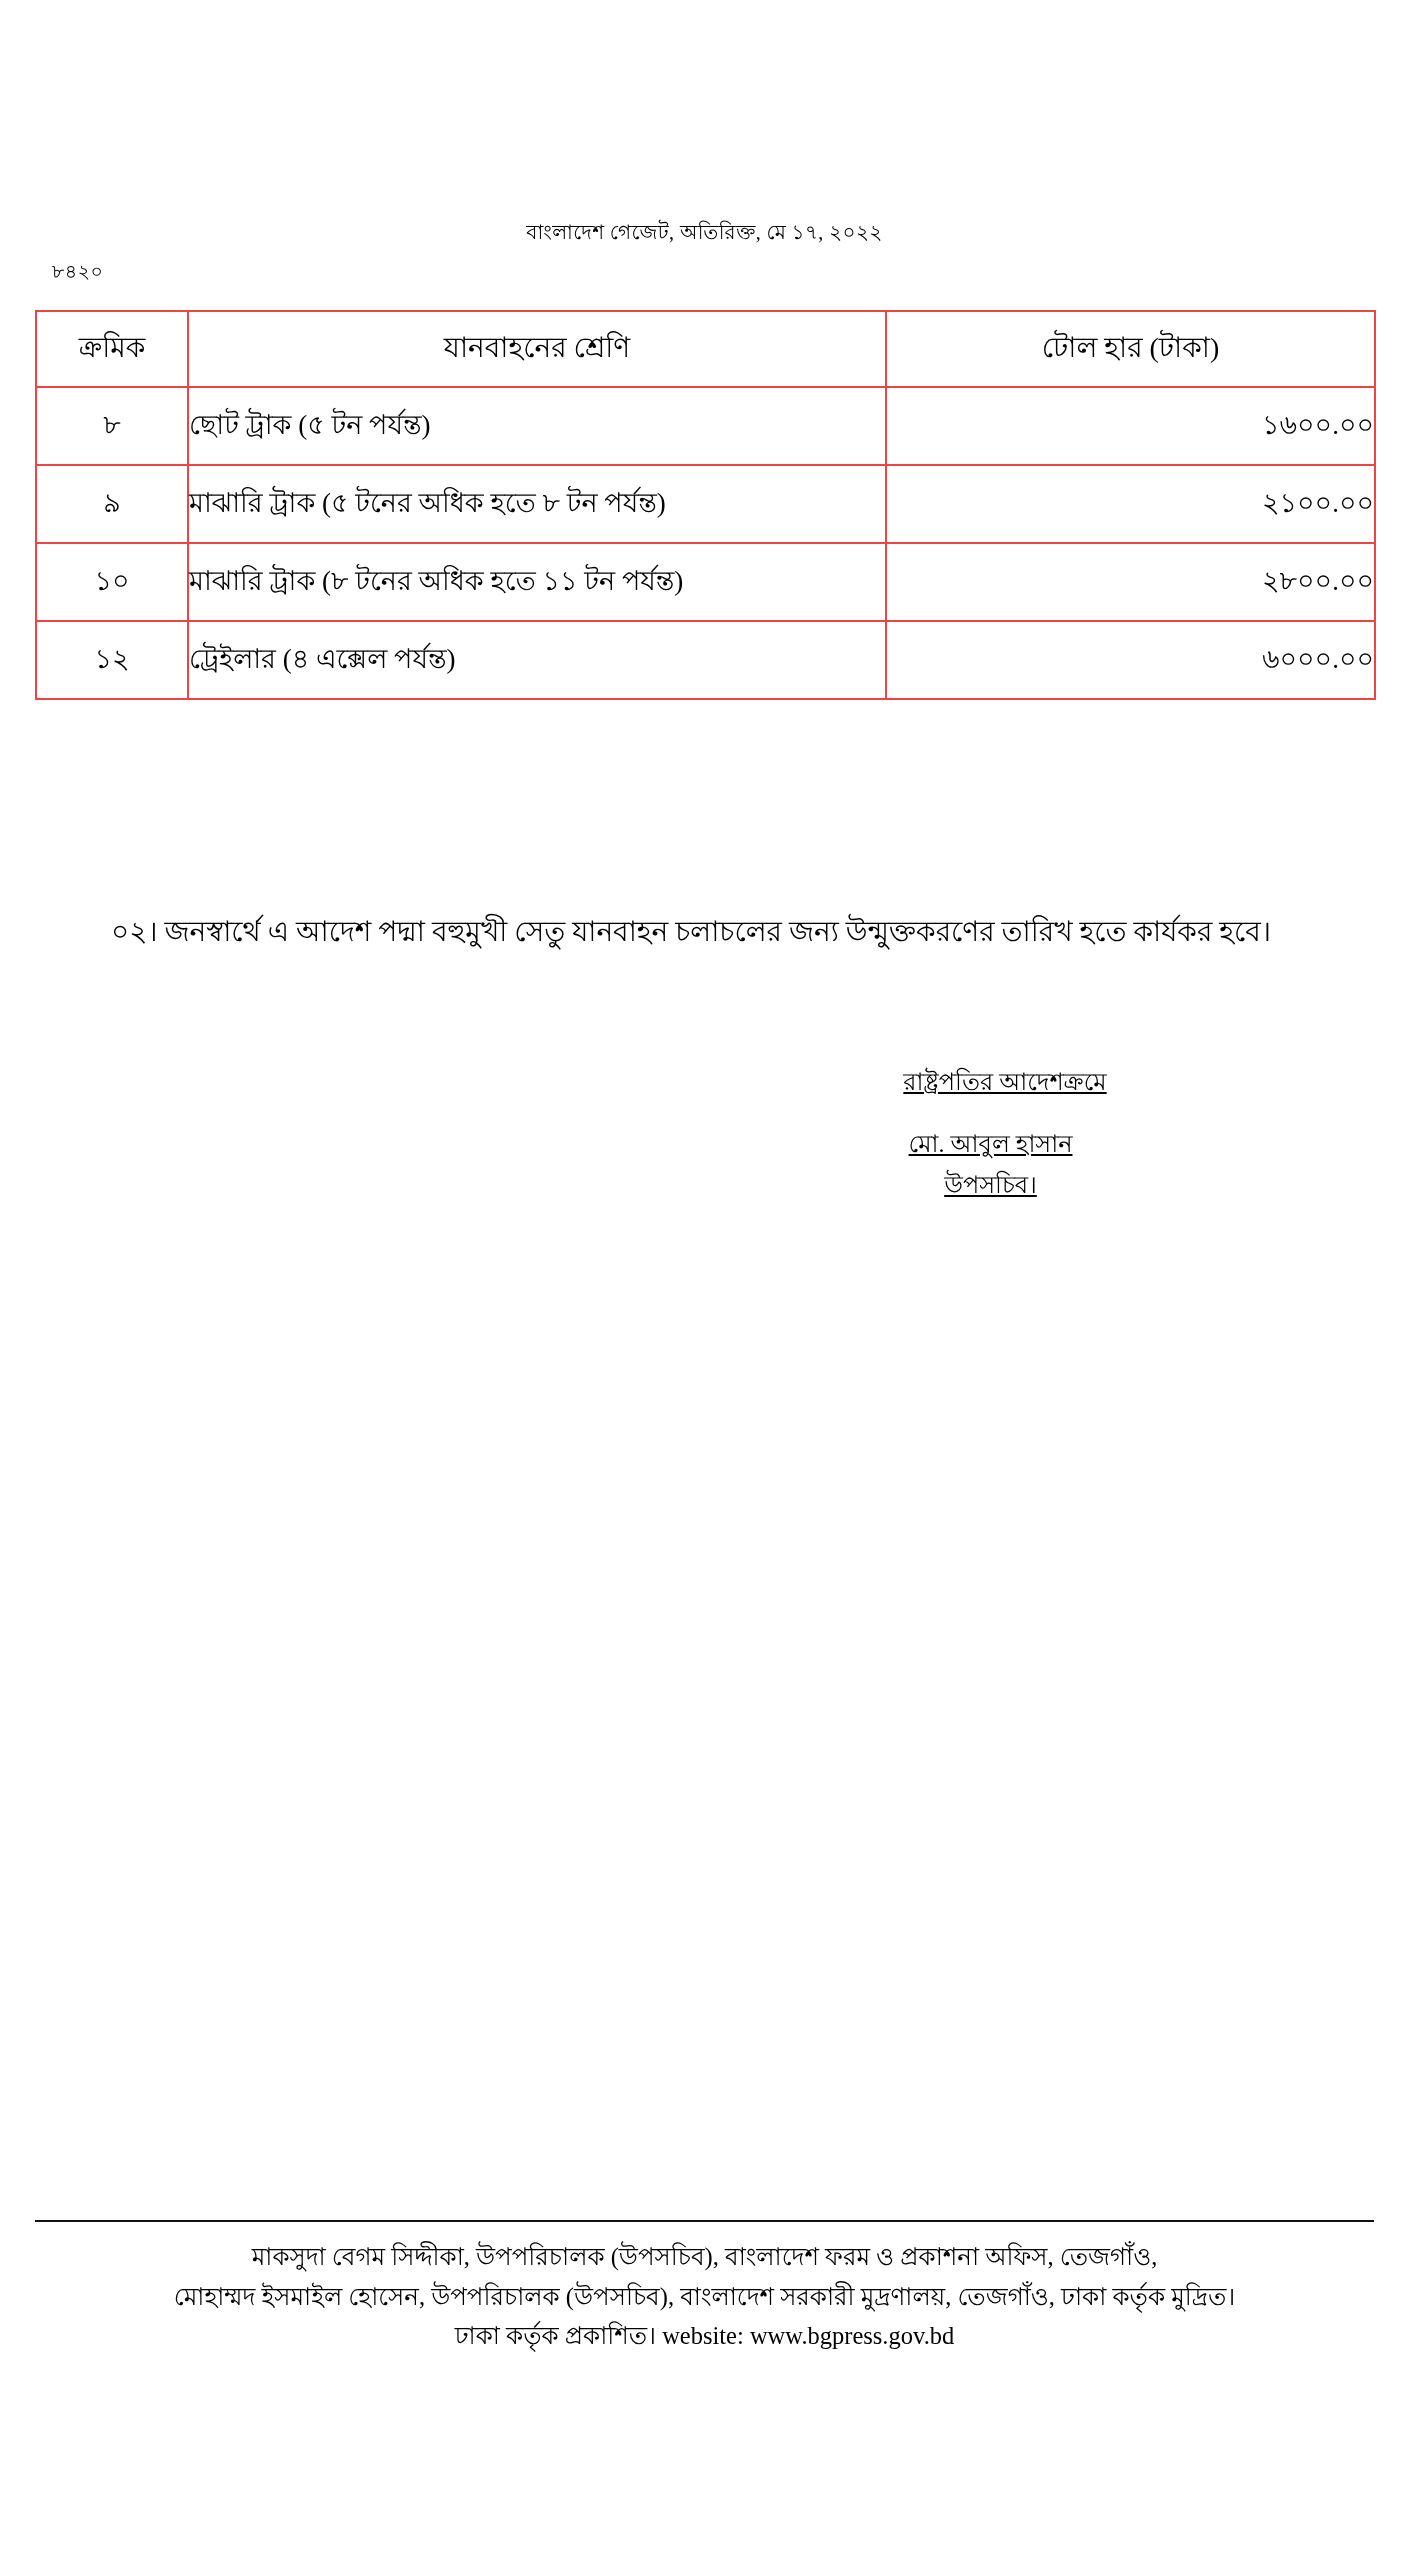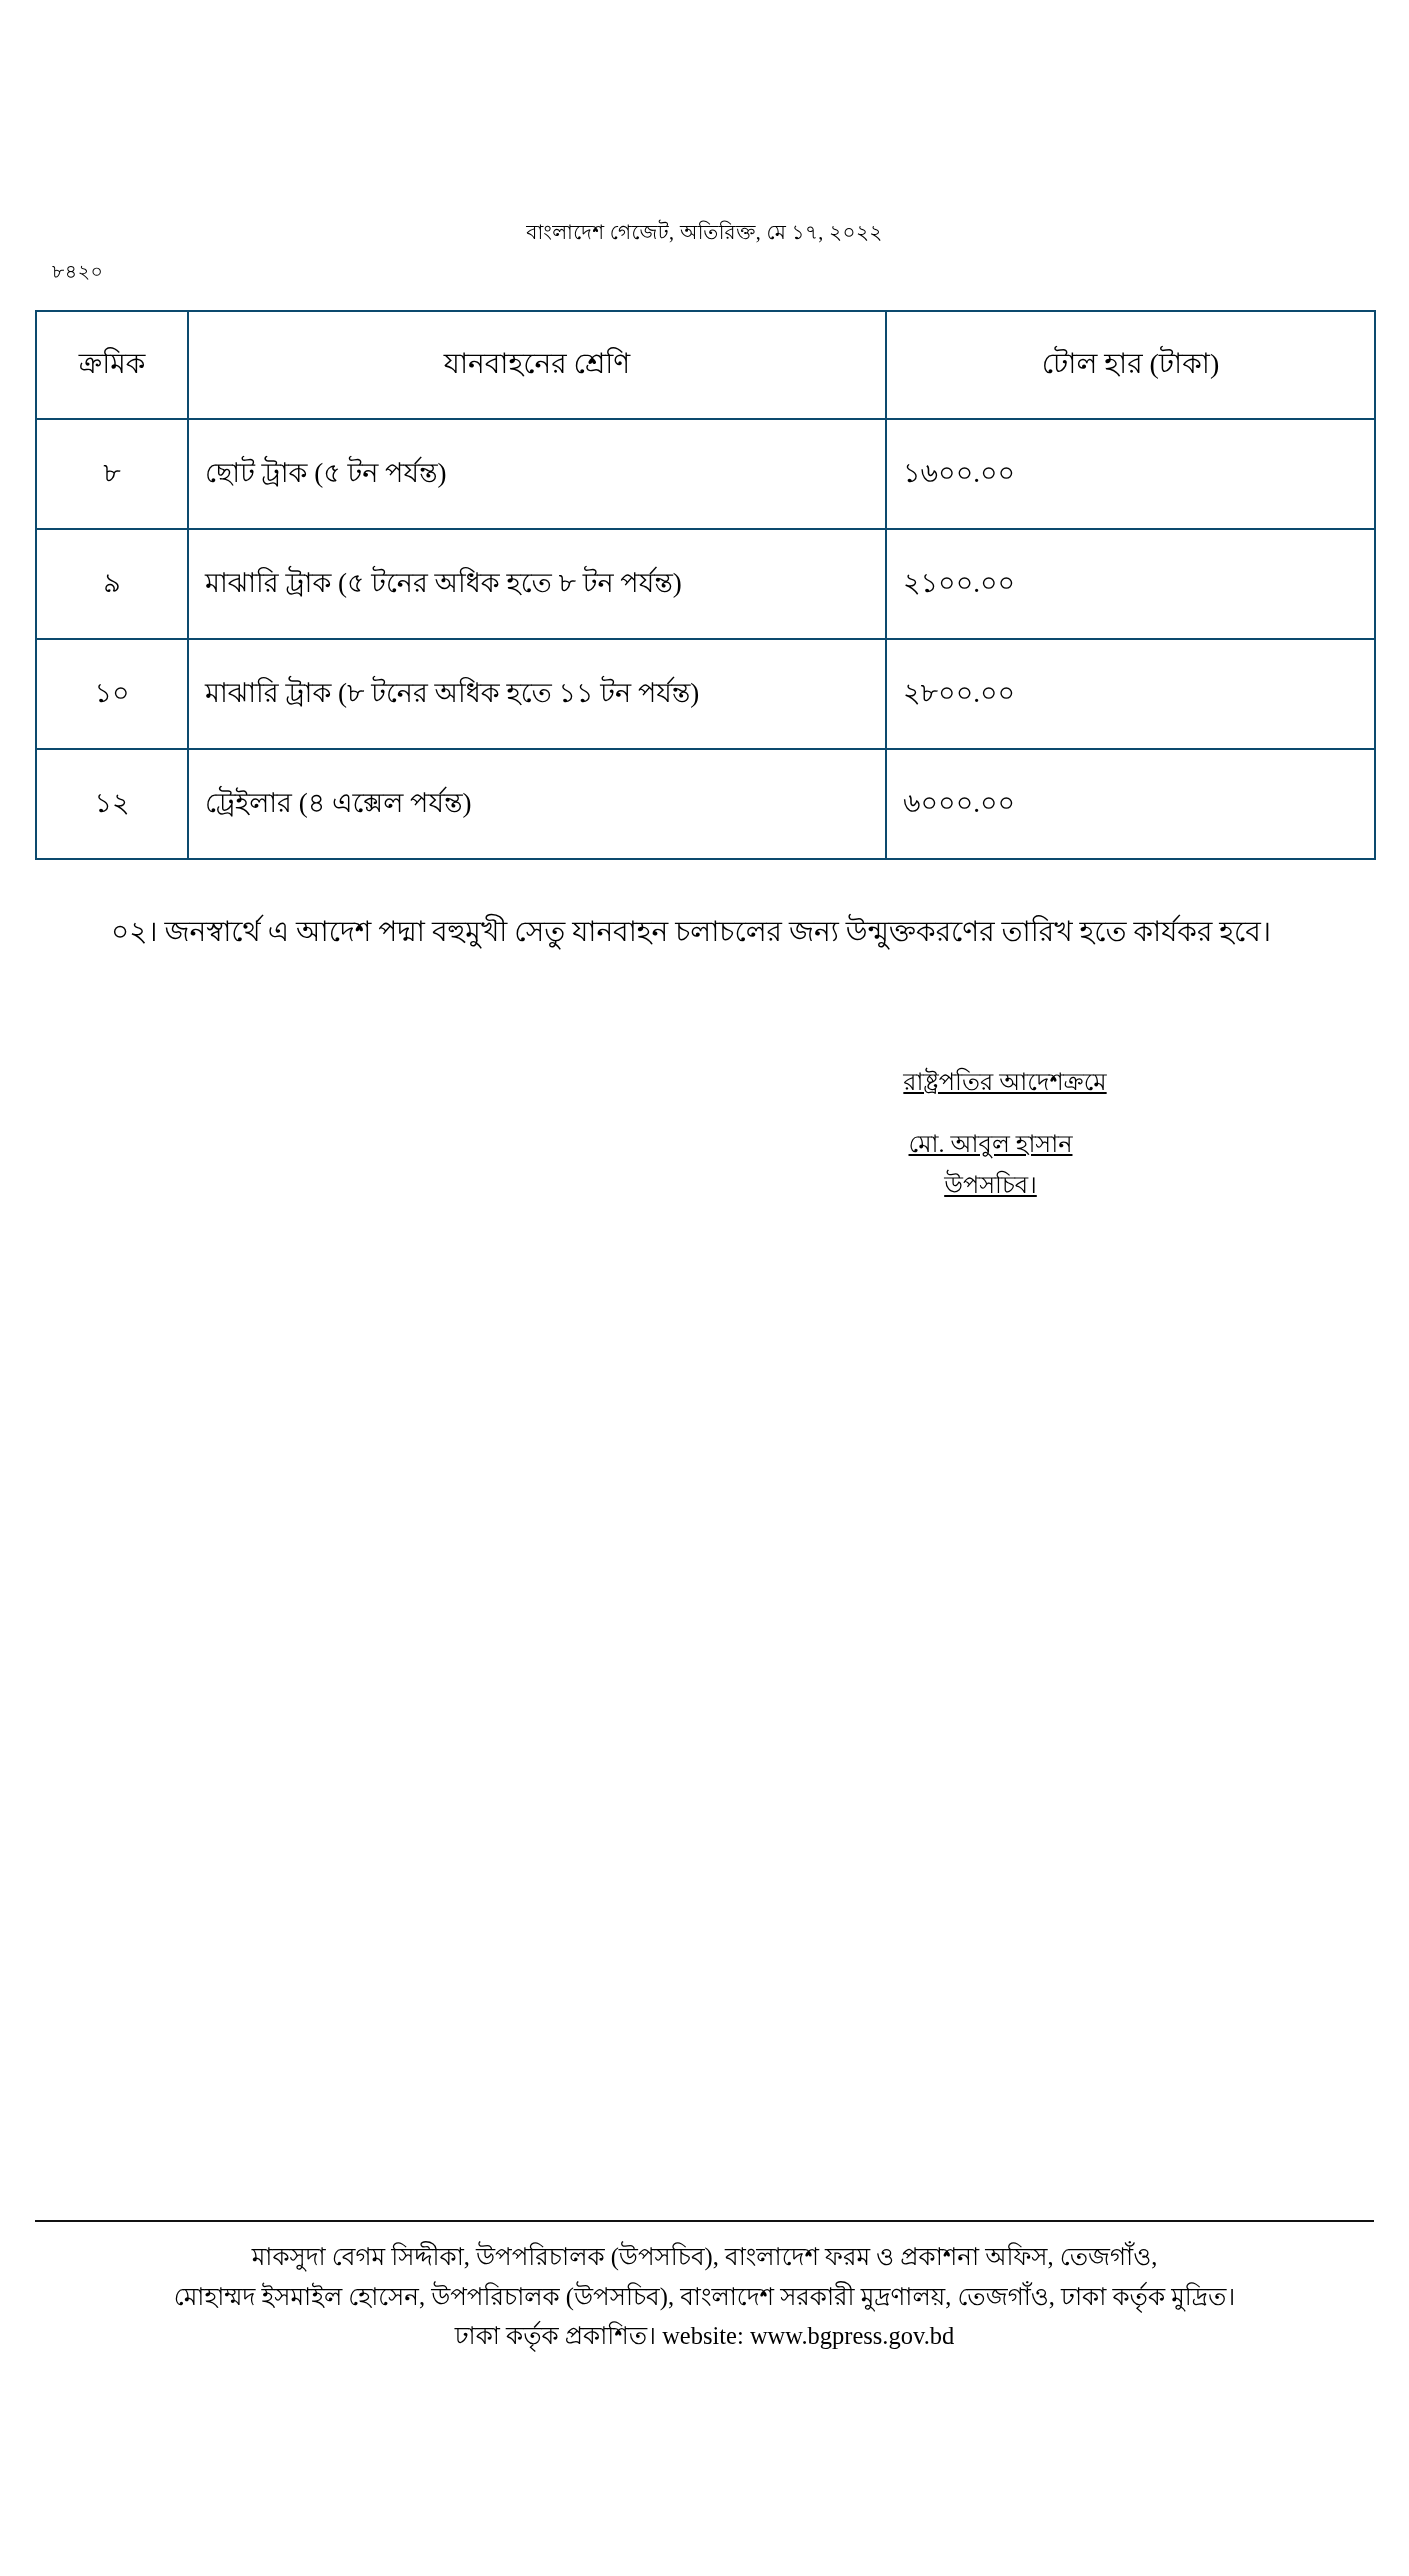--- a/index.html
+++ b/index.html
@@ -55,22 +55,22 @@
   
   .toll-table {
     position: absolute;
     left: 35px;
     top: 310px;
     width: 1339px;
     border-collapse: collapse;
     table-layout: fixed;
   }
   .toll-table td, .toll-table th {
-    border: 2px solid #0c4a6e;
-    padding: 16px;
+    border: 2px solid #ef4444;
+    padding: 0;
     height: 76px;
     font-weight: normal;
     font-size: 27px;
   }
   .col-serial { width: 152px; }
   .col-class  { width: 698px; }
   .col-rate   { width: 489px; }
 
   .toll-table thead td {
     text-align: center;
@@ -80,21 +80,21 @@
   .cell-serial {
     text-align: center;
     font-size: 28px;
   }
   .cell-class {
     text-align: left;
     padding-left: 25.4px;
     font-size: 27px;
   }
   .cell-rate {
-    text-align: left;
+    text-align: right;
     font-size: 28px;
   }
 
   
   .para-block {
     position: absolute;
     left: 35px;
     top: 910px;
     width: 1339px;
     font-size: 28px;

